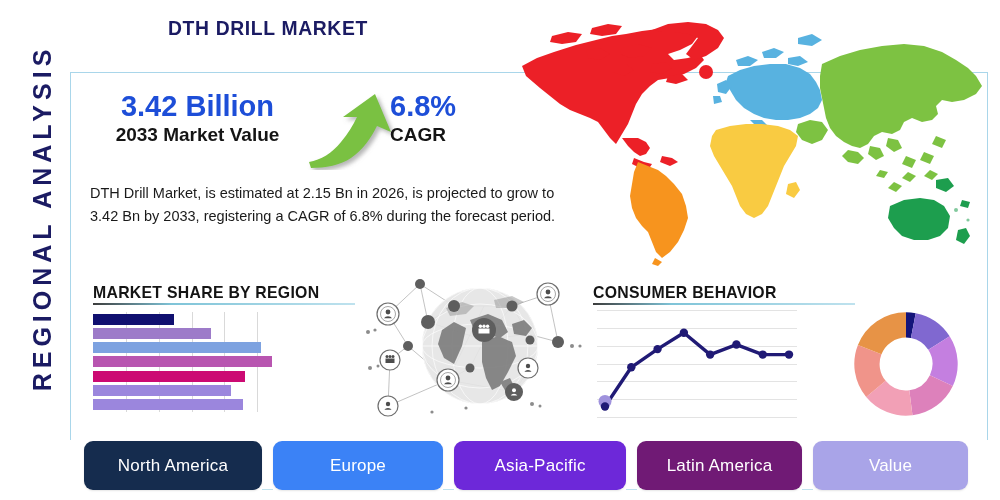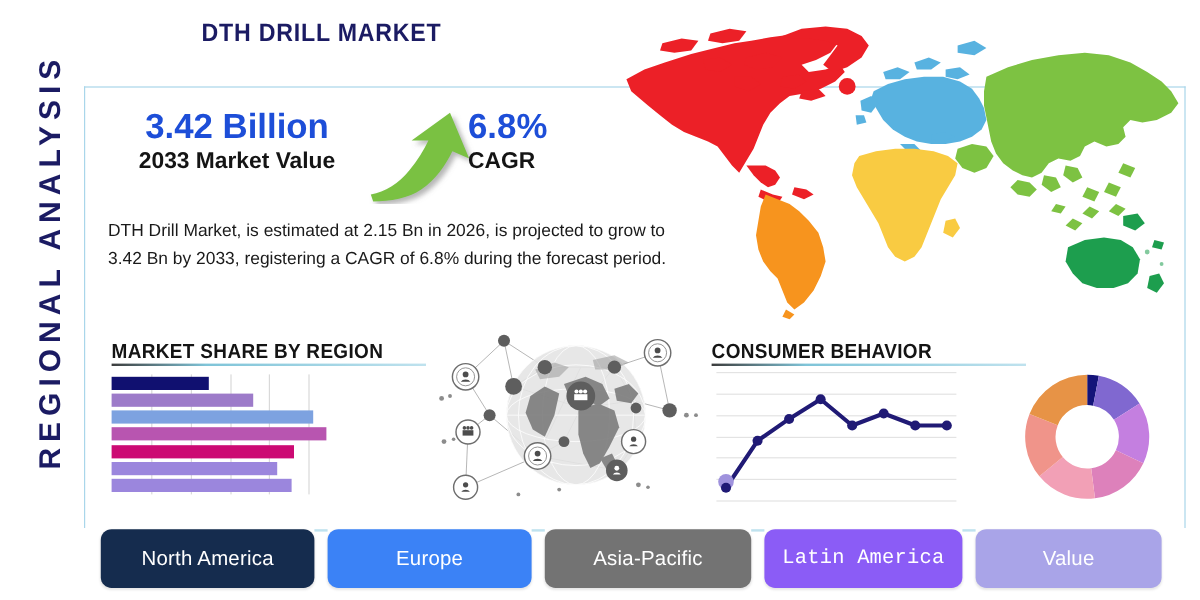--- a/index.html
+++ b/index.html
@@ -200,21 +200,21 @@
   }
 
   
   #region-bar {
     position: absolute;
     left: 84px;
     top: 441px;
     width: 884px;
     height: 49px;
     display: flex;
-    align-items: flex-start;
+    align-items: flex-end;
   }
   .region-btn {
     position: relative;
     height: 49px;
     border-radius: 9px;
     display: flex;
     align-items: center;
     justify-content: center;
     color: #ffffff;
     font-size: 17px;
@@ -566,25 +566,25 @@
 
   <div id="region-bar">
       <div class="region-btn" style="width: 178px; background: rgb(21, 44, 78);">
         <span>North America</span>
       </div>
       <div class="region-connector"></div>
       <div class="region-btn" style="width: 170px; background: #3b82f6;">
         <span>Europe</span>
       </div>
       <div class="region-connector"></div>
-      <div class="region-btn" style="width: 172px; background: #737373;">
+      <div class="region-btn" style="width: 172px; background: #6d28d9;">
         <span>Asia-Pacific</span>
       </div>
       <div class="region-connector"></div>
-      <div class="region-btn" style="width: 165px; background: #8b5cf6; font-family: Liberation Mono, monospace;">
+      <div class="region-btn" style="width: 165px; background: #701a75;">
         <span>Latin America</span>
       </div>
       <div class="region-connector"></div>
       <div class="region-btn" style="width: 155px; background: rgb(169, 164, 232);">
         <span>Value</span>
       </div>
     </div>
 
 </div>
 

